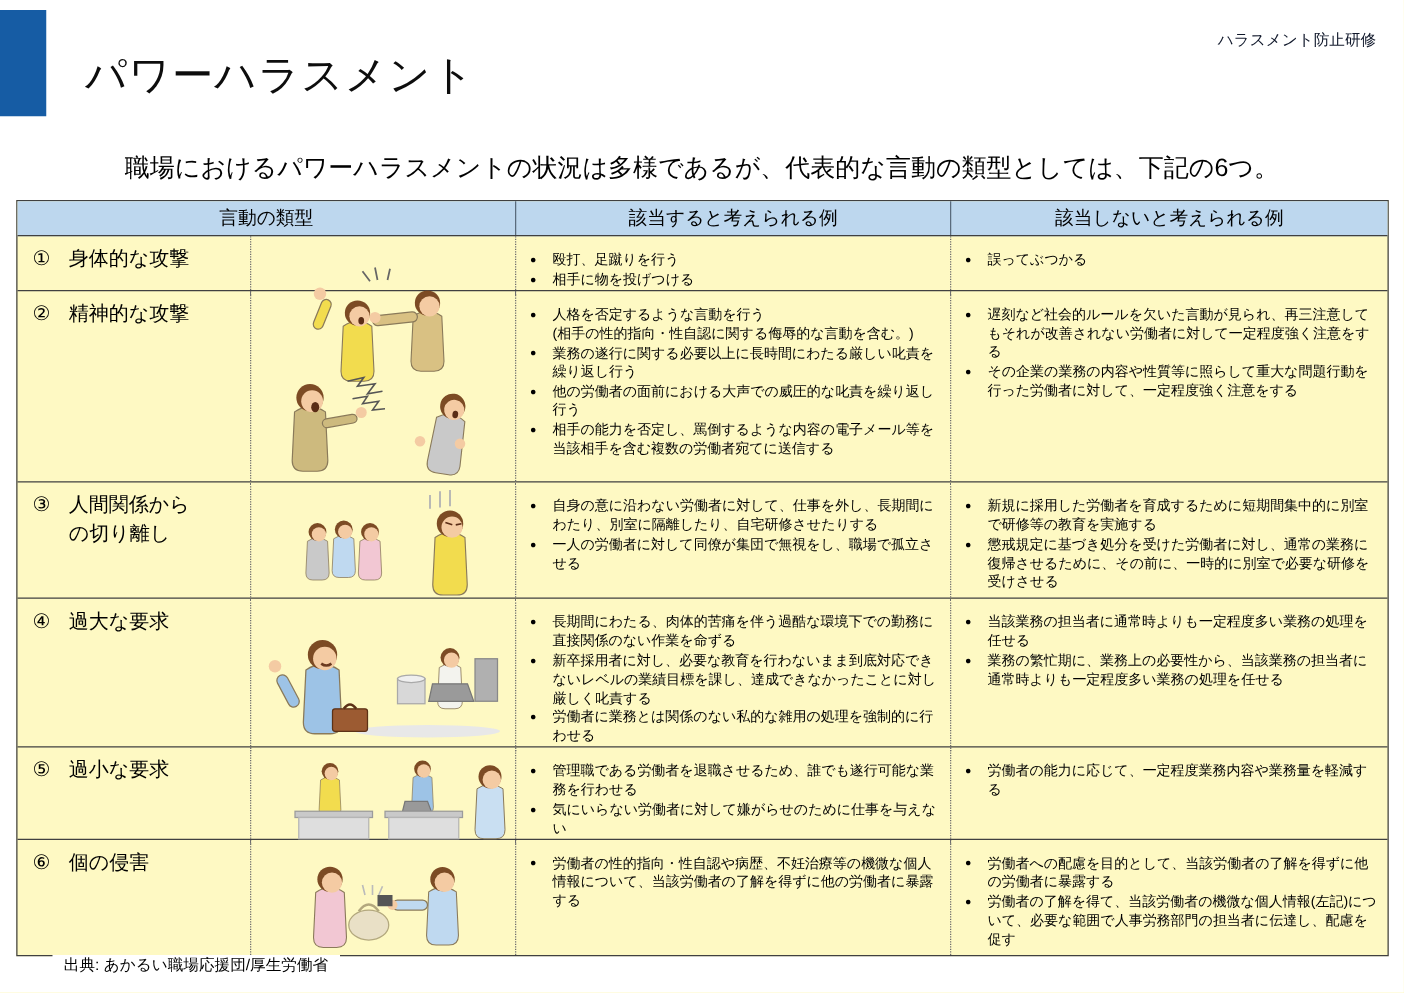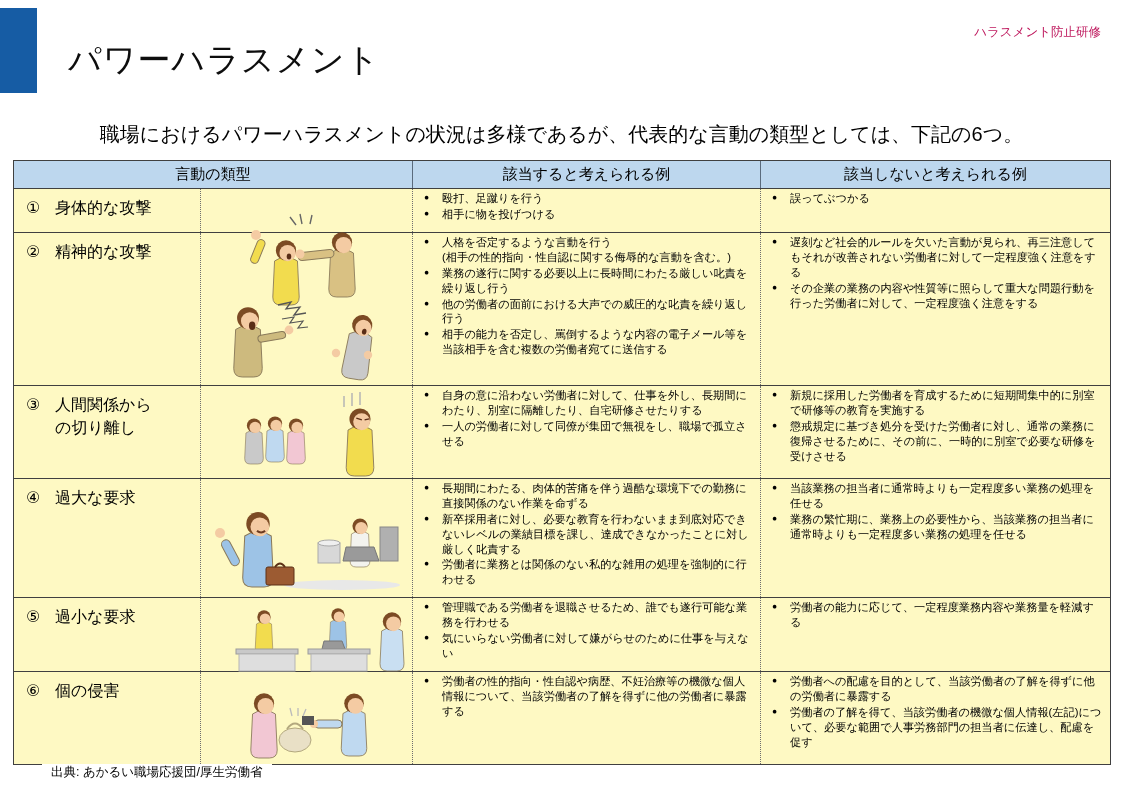--- a/index.html
+++ b/index.html
@@ -3,21 +3,21 @@
 <meta charset="utf-8">
 <style>
   html,body{margin:0;padding:0;}
   body{
     width:1123px;height:794px;position:relative;background:#ffffff;overflow:hidden;
     font-family:"Liberation Sans","DejaVu Sans",sans-serif;color:#000;
   }
   
   .accent-bar{position:absolute;left:0;top:8px;width:37px;height:85px;background:#165CA4;}
   .slide-title{position:absolute;left:68px;top:16px;font-size:33px;font-weight:500;letter-spacing:1px;color:#0d0d0d;}
-  .corner-label{position:absolute;right:22px;top:24px;font-size:12.5px;color:#be185d;}
+  .corner-label{position:absolute;right:22px;top:24px;font-size:12.5px;color:#0f172a;}
   .subtitle{position:absolute;left:0;right:0;top:121px;text-align:center;font-size:20px;color:#000;}
 
   
   .ptable{position:absolute;left:13px;top:160px;width:1096px;border:1.5px solid #404040;background:#fef9c3;}
   .thead{display:grid;grid-template-columns:398px 348px 350px;height:27px;background:#BDD7EE;border-bottom:1.5px solid #404040;}
   .thead .hcell{display:flex;align-items:center;justify-content:center;font-size:15px;border-left:1px solid #5a6b7d;}
   .thead .hcell:first-child{border-left:none;}
 
   .trow{display:grid;grid-template-columns:186px 212px 348px 350px;border-bottom:1px solid #404040;position:relative;}
   .trow:last-child{border-bottom:none;}
@@ -27,21 +27,21 @@
   .trow:nth-of-type(4){height:118px;}
   .trow:nth-of-type(5){height:73px;}
   .trow:nth-of-type(6){height:92px;}
 
   .cell{overflow:visible;}
   .c-label{padding:7px 4px 0 12px;font-size:16px;display:flex;gap:11px;line-height:1.45;}
   .row-num{flex:0 0 18px;}
   .row-type{max-width:106px;}
   .c-illu{border-left:1px dotted #6e6e6e;position:relative;}
   .c-illu svg{position:absolute;left:1px;z-index:2;}
-  .c-app,.c-not{border-left:1px dotted #6e6e6e;padding:2px 6px 3px 8px;}
+  .c-app,.c-not{border-left:1px dotted #6e6e6e;padding:12px 6px 3px 8px;}
 
   ul.examples{margin:0;padding:0;list-style:none;}
   ul.examples li{position:relative;padding-left:21px;font-size:11.2px;line-height:1.33;white-space:pre-line;margin-bottom:1px;}
   ul.examples li::before{content:"●";position:absolute;left:3px;top:1px;font-size:8.5px;}
 
   
   .illu-1 svg{top:4px;}
   .illu-2 svg{bottom:2px;}
   .illu-3 svg{top:2px;}
   .illu-4 svg{top:2px;}

